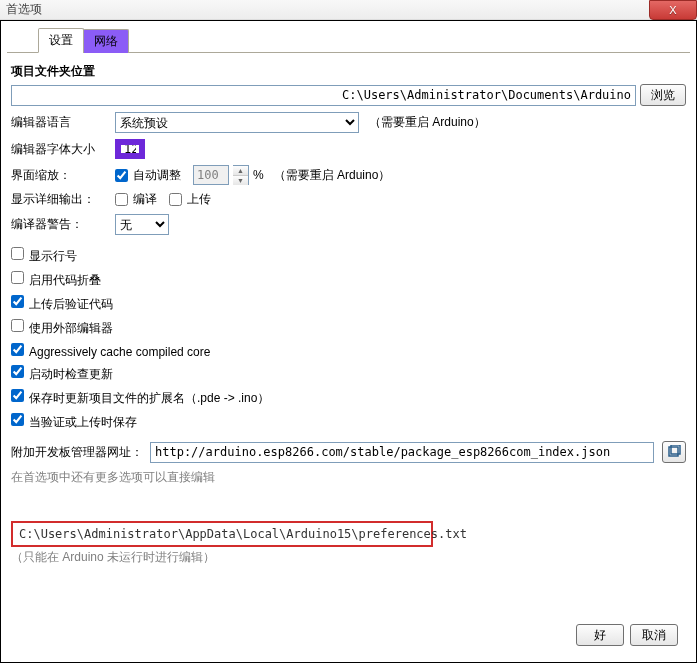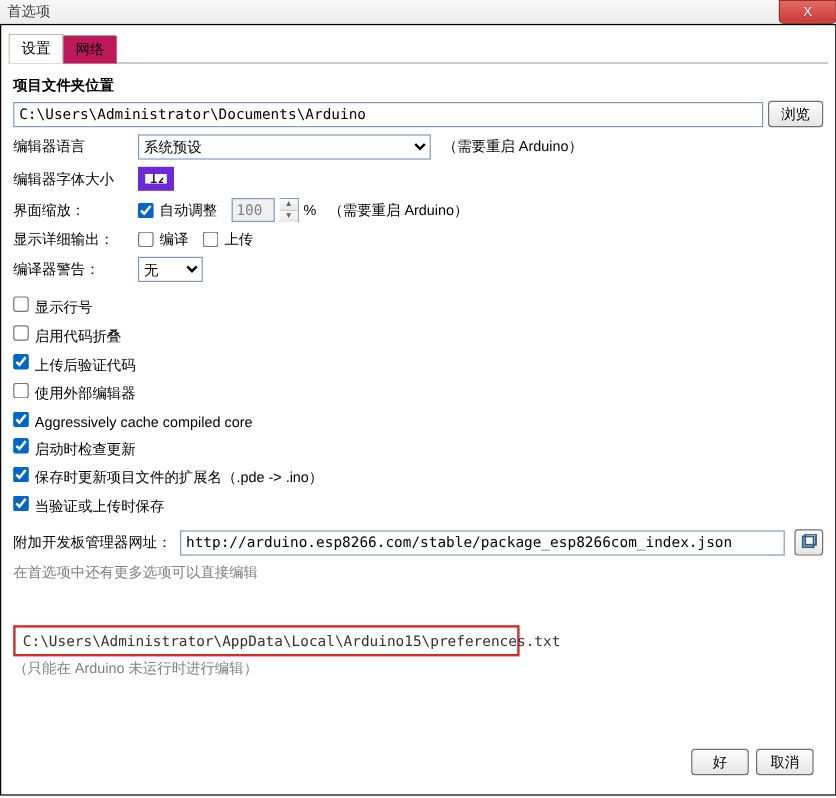--- a/index.html
+++ b/index.html
@@ -47,29 +47,30 @@
   .tabs-row {
     display: flex;
     align-items: flex-end;
     border-bottom: 1px solid #aca899;
     margin-bottom: 8px;
   }
   .tab {
     padding: 3px 10px;
     border: 1px solid #aca899;
     border-bottom: none;
-    background: #be185d;
+    background: #8b5cf6;
     margin-right: -1px;
     position: relative;
     top: 1px;
     border-radius: 2px 2px 0 0;
   }
   .tab.active {
     background: #fff;
     border-bottom: 1px solid #fff;
+    margin-left: 31px;
   }
   .content { padding: 2px 4px; }
   .section-title { font-weight: bold; margin-bottom: 4px; }
   .row {
     display: flex;
     align-items: center;
     margin-bottom: 6px;
     gap: 4px;
   }
   .row-label {
@@ -81,20 +82,21 @@
     flex-shrink: 0;
   }
   input[type="text"].path {
     flex: 1;
     height: 21px;
     border: 1px solid #7f9db9;
     padding: 0 4px;
     font-family: "SimSun", "宋体", monospace;
     font-size: 12px;
     background: #fff;
+    text-align: right;
   }
   .btn {
     height: 22px;
     padding: 0 10px;
     border: 1px solid #707070;
     background: linear-gradient(#fdfdfd, #e6e6e6);
     font-family: inherit;
     font-size: 12px;
     border-radius: 3px;
     cursor: default;

